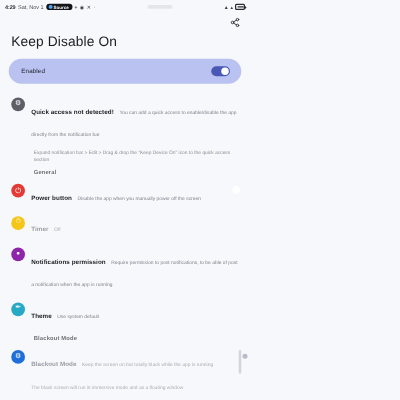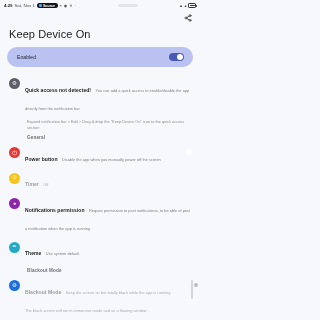--- a/index.html
+++ b/index.html
@@ -153,21 +153,21 @@
       <svg width="8" height="8" viewBox="0 0 24 24" fill="none" stroke="#2b2d33" stroke-width="2.2" stroke-linecap="round" stroke-linejoin="round">
         <circle cx="18" cy="5" r="3"></circle>
         <circle cx="6" cy="12" r="3"></circle>
         <circle cx="18" cy="19" r="3"></circle>
         <line x1="8.6" y1="10.5" x2="15.4" y2="6.5"></line>
         <line x1="8.6" y1="13.5" x2="15.4" y2="17.5"></line>
       </svg>
     </div>
   </div>
 
-  <div class="page-title">Keep Device On</div>
+  <div class="page-title">Keep Disable On</div>
 
   <div class="banner">
     <span class="banner-label">Enabled</span>
     <span class="sw on">
         <span class="knob"></span>
       </span>
   </div>
 
   <div class="list">
 

